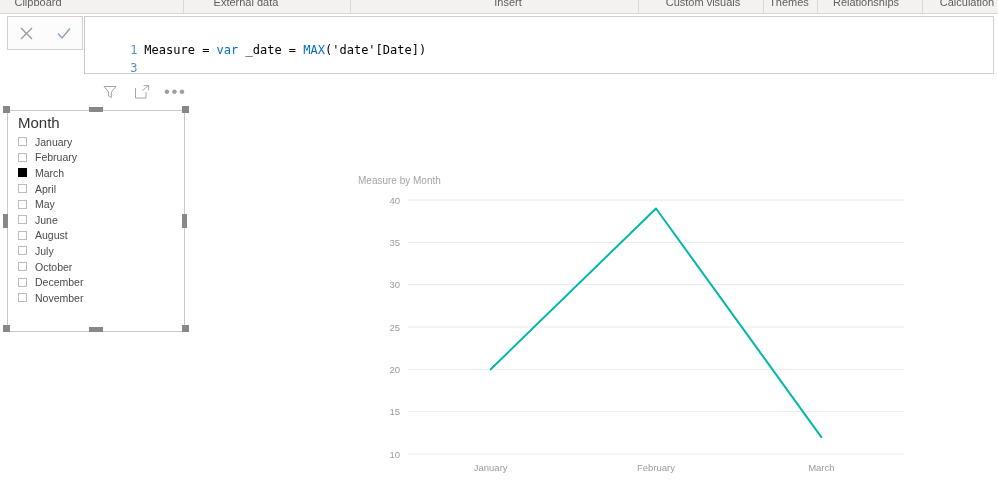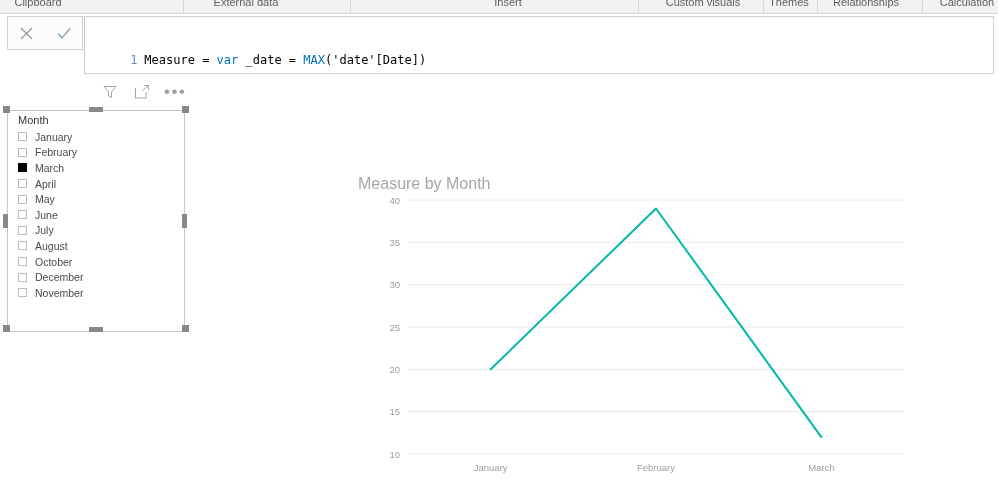--- a/index.html
+++ b/index.html
@@ -69,21 +69,21 @@
   .commit-btn svg { display: block; }
 
   .formula-input {
     position: absolute;
     left: 84px; top: 2px;
     width: 910px; height: 58px;
     border: 1px solid #d0d0d0;
     border-left: 1px solid #c8c8c8;
     background: #ffffff;
     box-sizing: border-box;
-    padding: 16px 0 0 0;
+    padding: 6px 0 0 0;
     overflow: hidden;
   }
   .code-line {
     height: 18px;
     line-height: 18px;
     font-family: "DejaVu Sans Mono", monospace;
     font-size: 12px;
     white-space: pre;
     color: #000000;
     padding-left: 2px;
@@ -136,21 +136,21 @@
   .slicer {
     position: absolute;
     left: 7px; top: 34px;
     width: 178px;
     height: 222px;
     border: 1px solid #c8c8c8;
     background: #ffffff;
     box-sizing: border-box;
   }
   .slicer-title {
-    font-size: 11px;
+    font-size: 15px;
     color: #333333;
     padding: 3px 0 3px 10px;
   }
   .slicer-list {
     padding: 0 0 0 10px;
   }
   .slicer-row {
     display: flex;
     align-items: center;
     height: 15.6px;
@@ -185,21 +185,21 @@
   
   .chart {
     position: absolute;
     left: 352px; top: 96px;
     width: 560px;
     height: 320px;
   }
   .chart-title {
     position: absolute;
     left: 6px; top: 3px;
-    font-size: 16px;
+    font-size: 10px;
     color: #a6a6a6;
     text-align: right;
   }
   .plot-svg {
     position: absolute;
     left: 0; top: 0;
   }
   .y-tick {
     font-size: 9.5px;
     fill: #9c9c9c;
@@ -303,25 +303,25 @@
         <div class="slicer-row">
           <span class="cbox"></span>
           <span class="slicer-label">May</span>
         </div>
         <div class="slicer-row">
           <span class="cbox"></span>
           <span class="slicer-label">June</span>
         </div>
         <div class="slicer-row">
           <span class="cbox"></span>
+          <span class="slicer-label">August</span>
+        </div>
+        <div class="slicer-row">
+          <span class="cbox"></span>
           <span class="slicer-label">July</span>
-        </div>
-        <div class="slicer-row">
-          <span class="cbox"></span>
-          <span class="slicer-label">August</span>
         </div>
         <div class="slicer-row">
           <span class="cbox"></span>
           <span class="slicer-label">October</span>
         </div>
         <div class="slicer-row">
           <span class="cbox"></span>
           <span class="slicer-label">December</span>
         </div>
         <div class="slicer-row">

